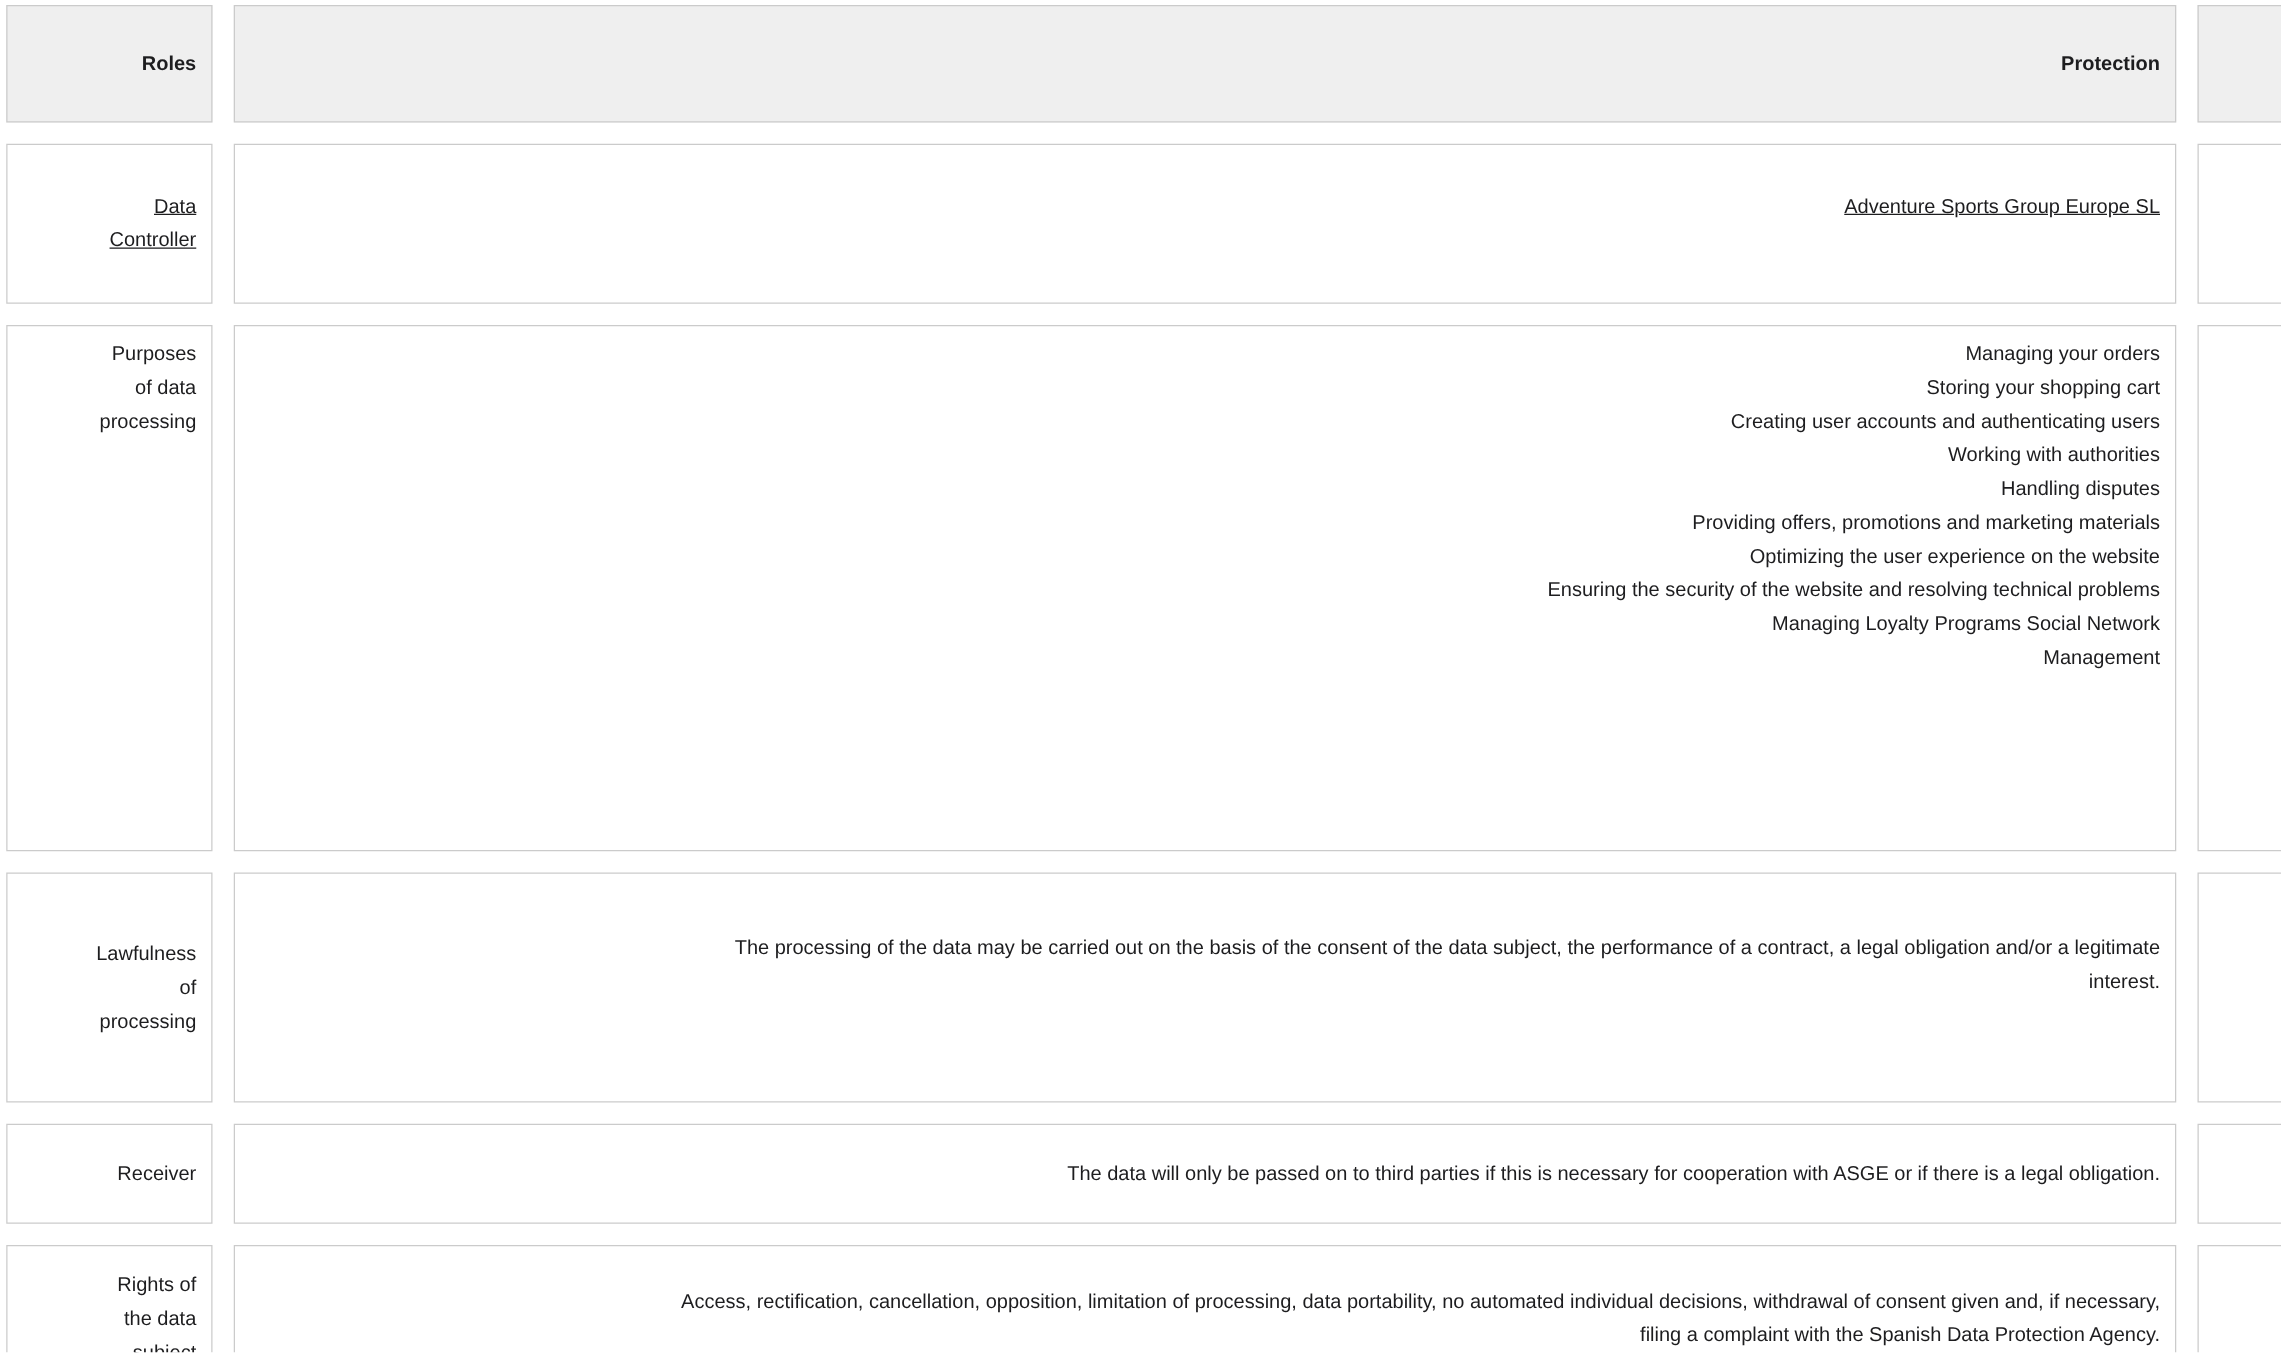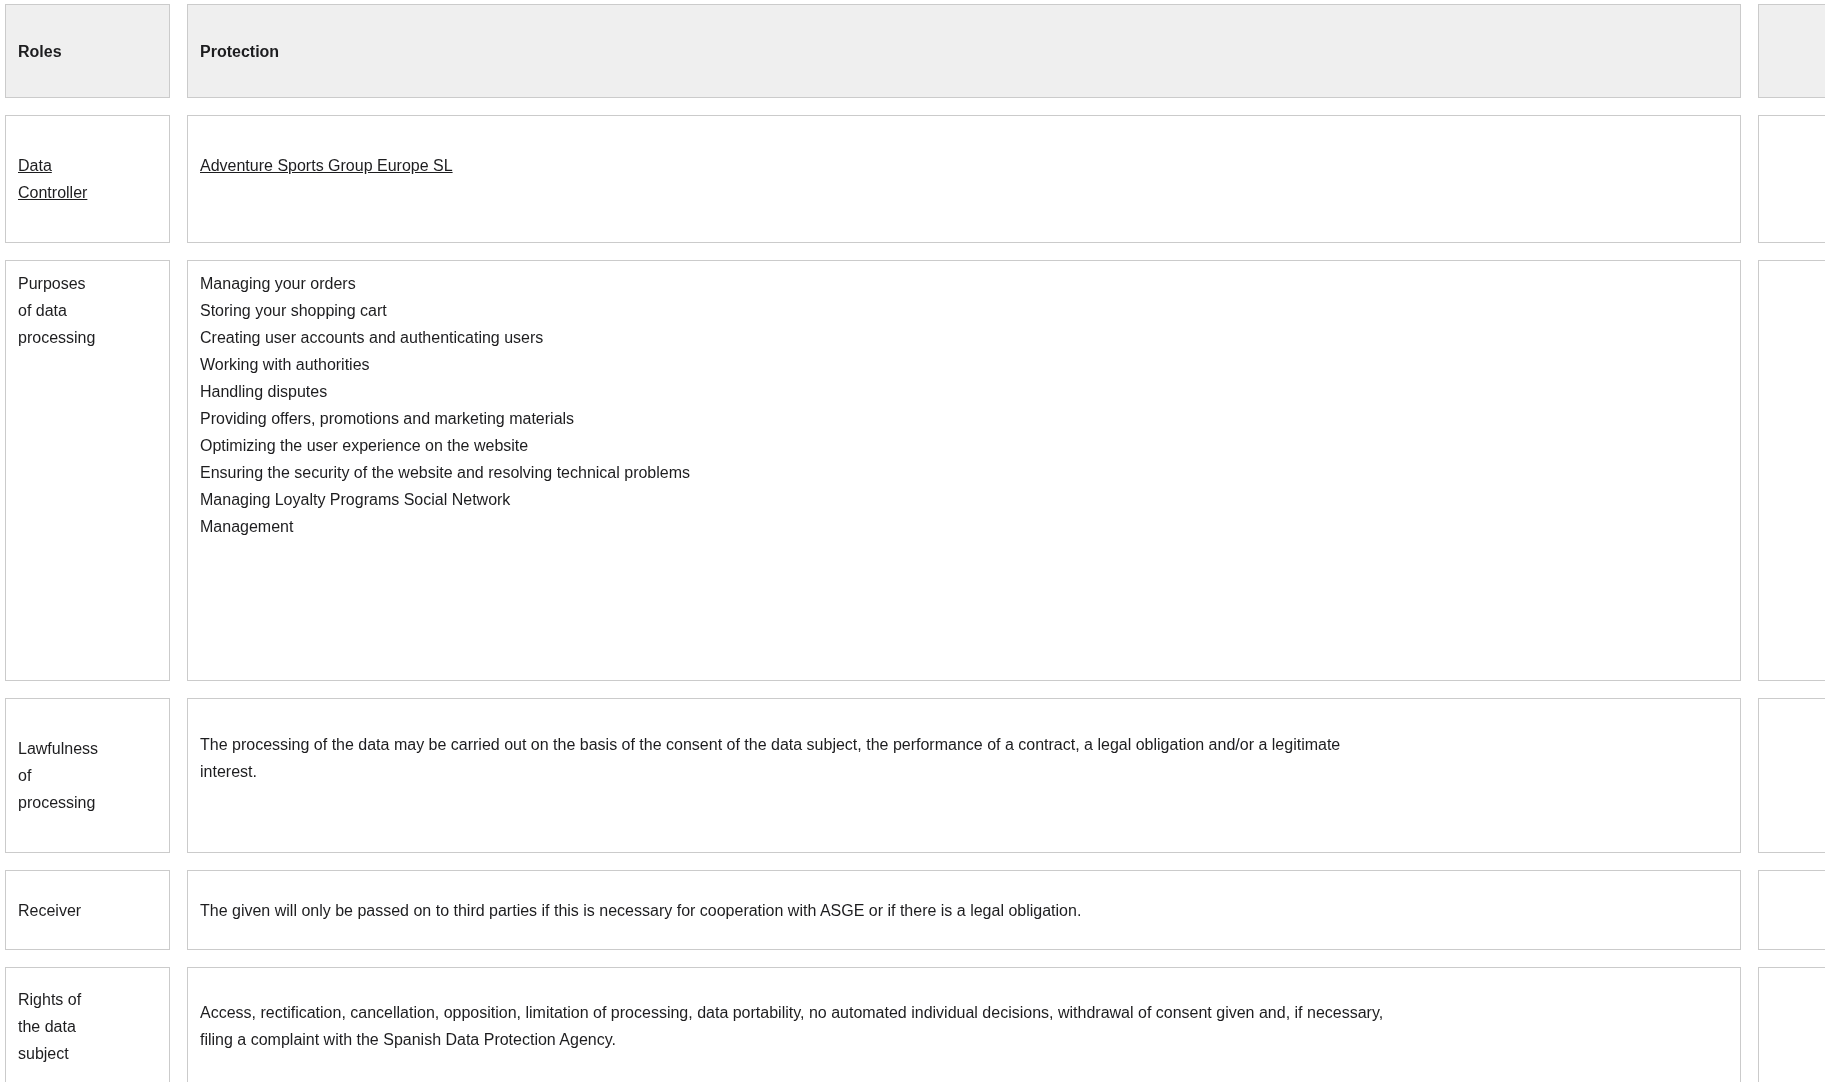--- a/index.html
+++ b/index.html
@@ -18,37 +18,37 @@
     margin:-13px 0 0 -12px;    
   }
   col.c-role{width:165px;}
   col.c-desc{width:1554px;}
   col.c-extra{width:747px;}
 
   th,td{
     box-sizing:border-box;
     border:1px solid #cbcbcb;
     background:#ffffff;
-    text-align:left;
+    text-align:right;
     vertical-align:middle;
     font-size:16px;
     line-height:27px;
     padding:8px 12px;
   }
   th{
     background:#efefef;
     font-weight:bold;
     height:94px;
   }
   .cellText{white-space:pre-line;}
 
   
   tr.r-dc td{height:128px;text-decoration:underline;}
   tr.r-purposes td{height:421px;vertical-align:top;padding-top:9px;}
-  tr.r-lawful td{height:155px;}
+  tr.r-lawful td{height:184px;}
   tr.r-receiver td{height:80px;}
   tr.r-rights td{height:156px;}
 
   
   .sp{width:100%;}
   .sp28{height:28px;}
   .sp36{height:36px;}
   .sp38{height:38px;}
 </style>
 </head>
@@ -120,21 +120,21 @@
         <div class="sp sp36"></div>
       </td>
       <td></td>
     </tr>
 
     <tr class="r-receiver">
       <td>
         <div class="cellText">Receiver</div>
       </td>
       <td>
-        <div class="cellText">The given will only be passed on to third parties if this is necessary for cooperation with ASGE or if there is a legal obligation.</div>
+        <div class="cellText">The data will only be passed on to third parties if this is necessary for cooperation with ASGE or if there is a legal obligation.</div>
       </td>
       <td></td>
     </tr>
 
     <tr class="r-rights">
       <td>
         <div class="cellText">Rights of
 the data
 subject</div>
         <div class="sp sp38"></div>

